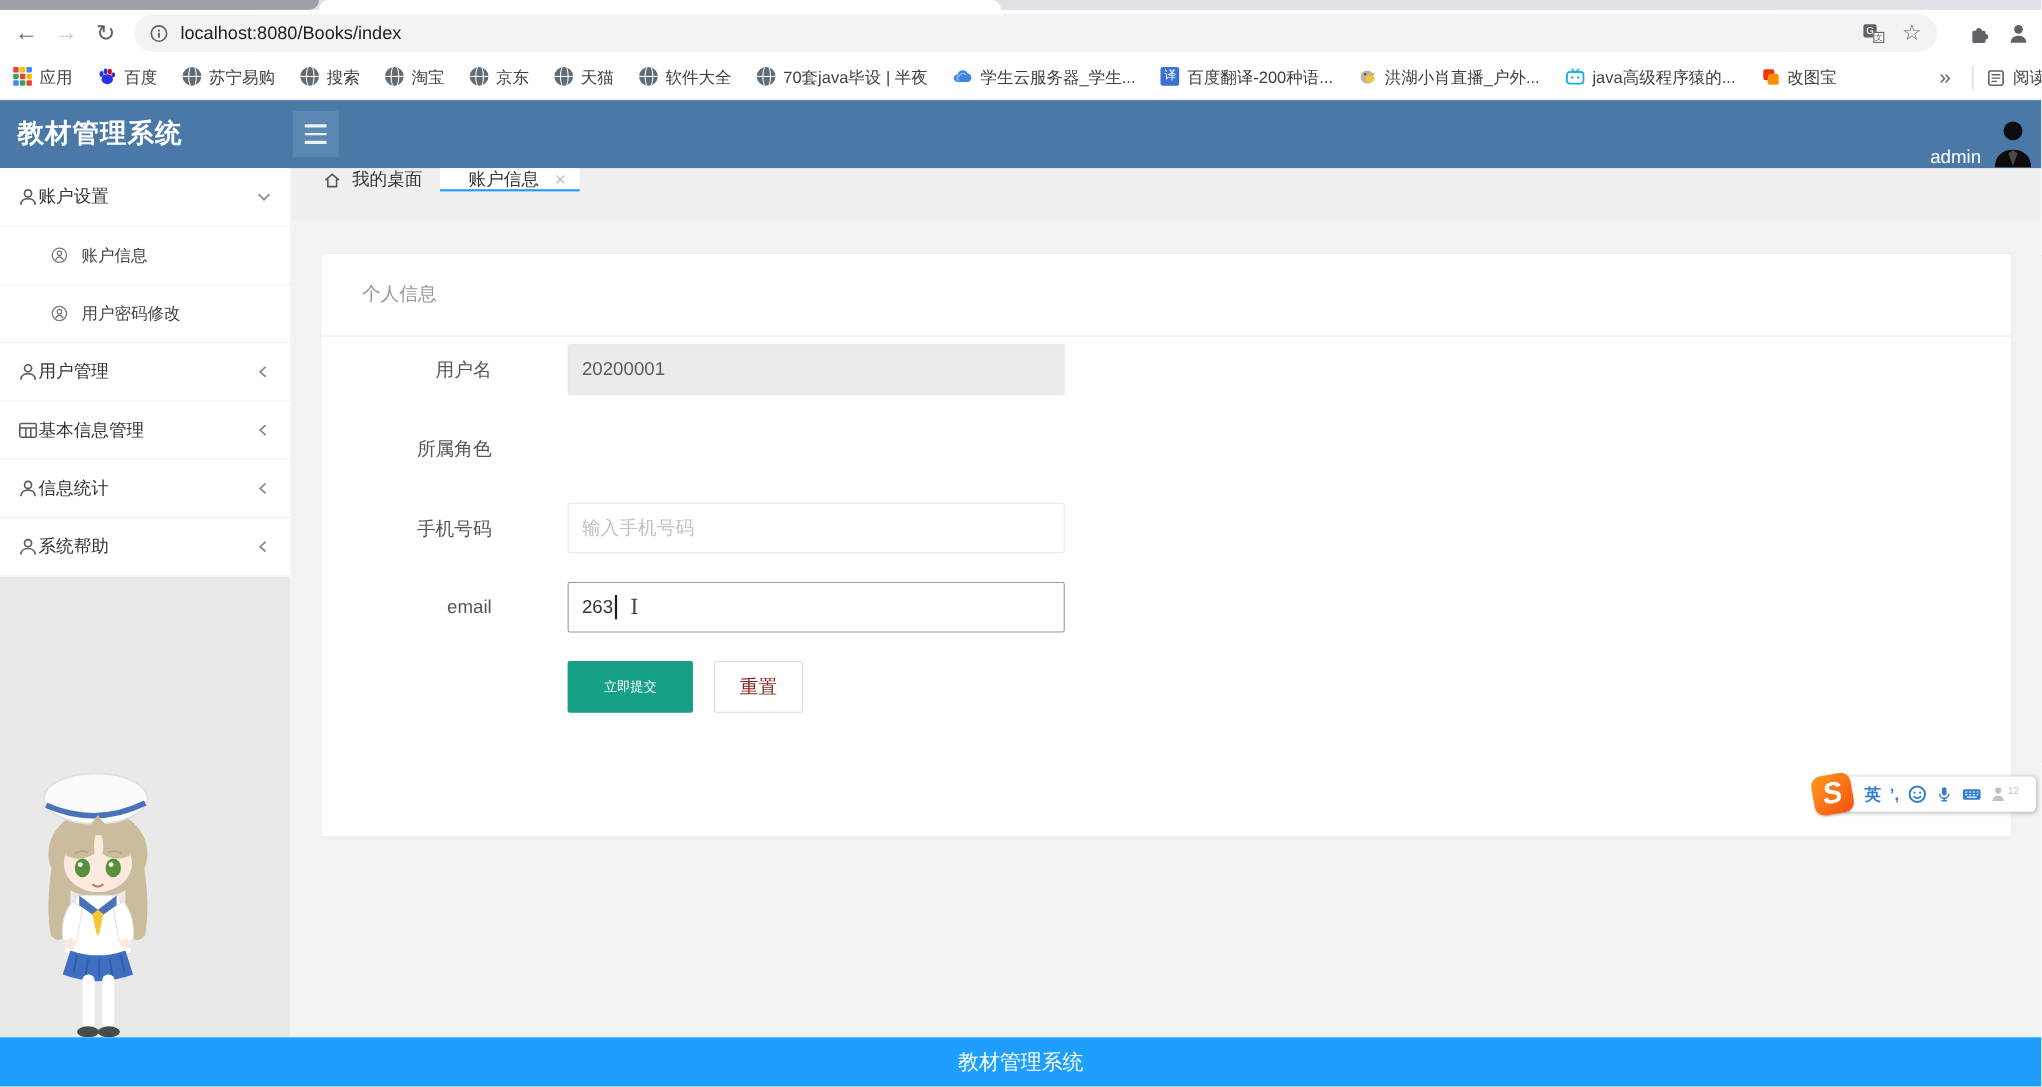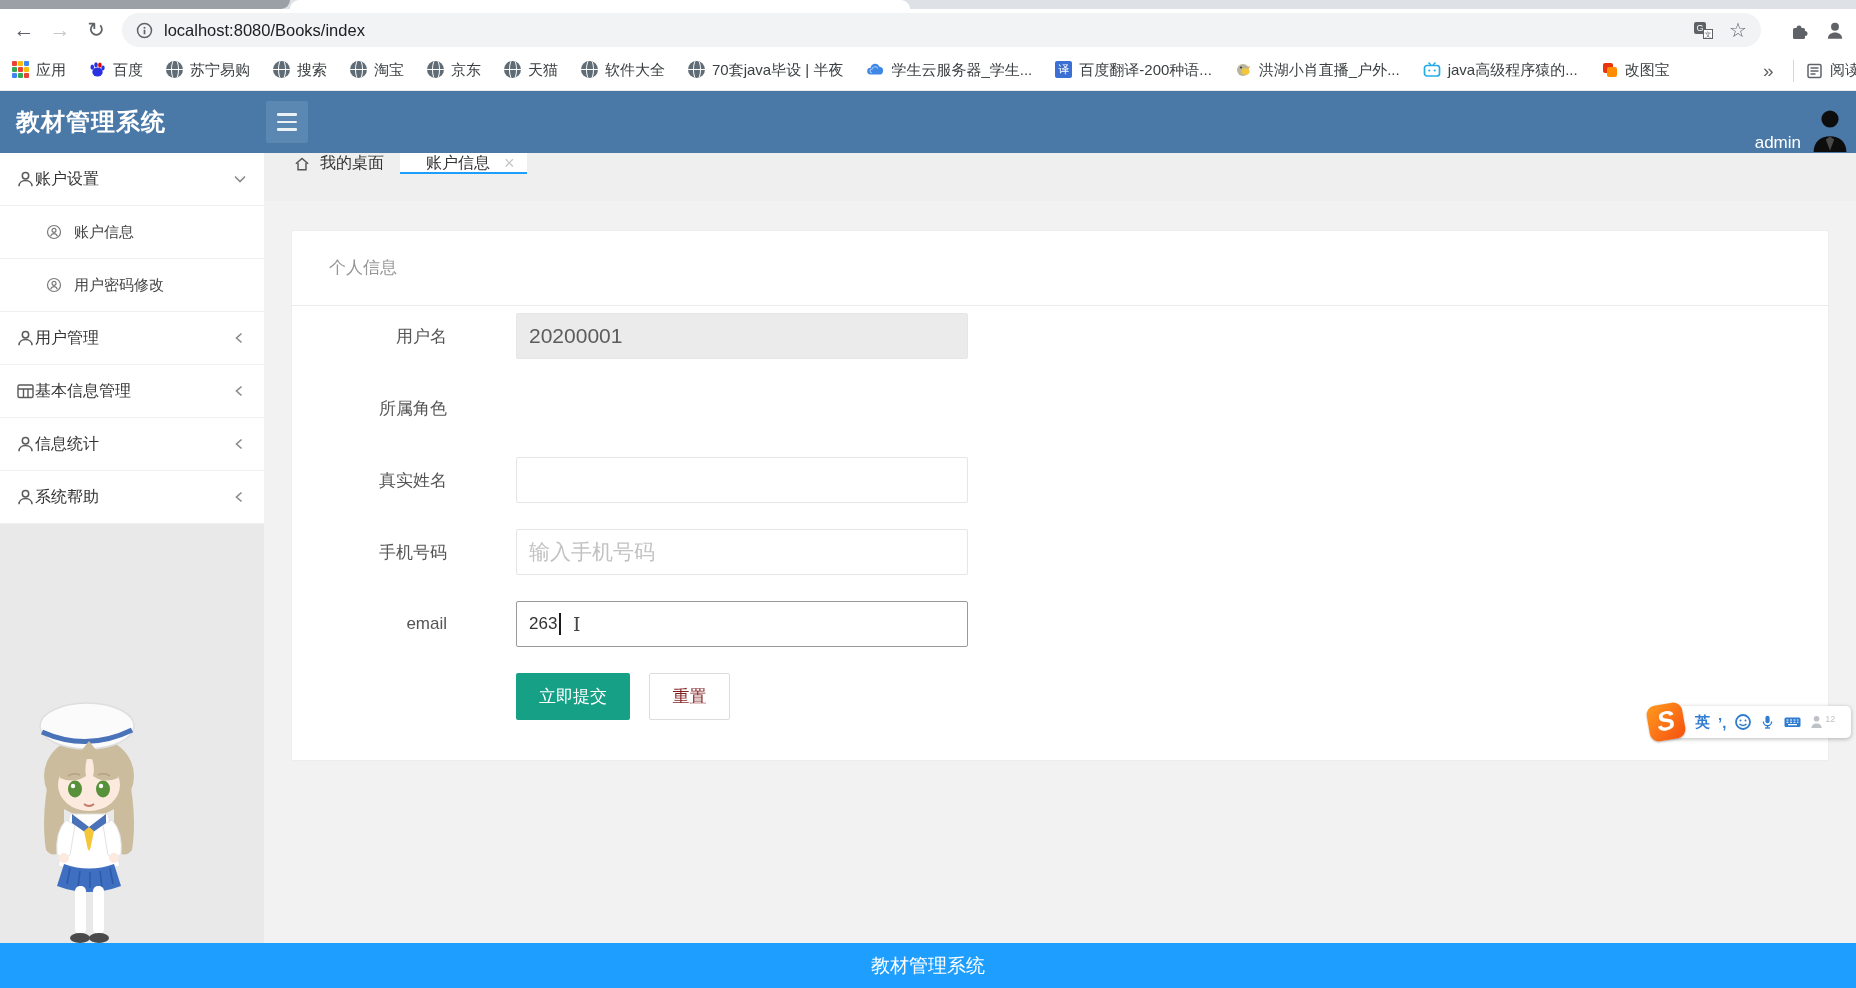--- a/index.html
+++ b/index.html
@@ -61,28 +61,28 @@
   .tab.active::after{content:"";position:absolute;left:0;right:0;bottom:0;height:2px;background:#1e9fff}
   .tab .x{margin-left:14px;color:#c6c6c6;font-size:18px;cursor:pointer}
 
   
   .content{position:absolute;left:264px;top:201px;right:0;bottom:45px;background:#f2f2f2}
   .card{position:absolute;left:27px;top:29px;right:27px;height:531px;background:#fff;border:1px solid #ededed;border-radius:2px;box-sizing:border-box}
   .card-h{height:74px;line-height:74px;padding-left:37px;color:#969696;font-size:17px;border-bottom:1px solid #ececec}
   .fbody{padding-top:7px}
   .frow{display:flex;align-items:center;height:46px;margin-bottom:26px}
   .flabel{width:155px;text-align:right;color:#555;font-size:17px;flex:0 0 auto}
-  .inp{box-sizing:border-box;width:452px;height:46px;margin-left:69px;border:1px solid #e6e6e6;border-radius:2px;padding:0 12px;font-size:21px;color:#555;background:#fff;font-family:inherit;outline:none}
+  .inp{box-sizing:border-box;width:452px;height:46px;margin-left:69px;border:1px solid #e6e6e6;border-radius:2px;padding:0 12px;font-size:17px;color:#555;background:#fff;font-family:inherit;outline:none}
   .inp::placeholder{color:#c2c2c2}
   .inp.dis{background:#ebebeb;color:#5c5c5c}
   .inpdiv{box-sizing:border-box;width:452px;height:46px;margin-left:69px;border:1px solid #9a9a9a;border-radius:2px;padding:0 12px;font-size:17px;color:#333;background:#fff;display:flex;align-items:center;cursor:text}
   .caret{width:1.5px;height:22px;background:#1b1b1b;margin-left:2px}
   .ibeam{font-family:"DejaVu Serif",serif;color:#444;font-size:19px;margin-left:12px}
   .btnrow{display:flex;gap:19px;margin-left:224px}
-  .btn-submit{width:114px;height:47px;background:#16a085;color:#fff;font-size:17px;border:none;border-radius:2px;cursor:pointer;font-family:inherit}
+  .btn-submit{width:114px;height:47px;background:#16a085;color:#fff;font-size:12px;border:none;border-radius:2px;cursor:pointer;font-family:inherit}
   .btn-reset{width:81px;height:47px;background:#fff;color:#7f1d1d;font-size:17px;border:1px solid #ddd;border-radius:2px;cursor:pointer;font-family:Liberation Serif, serif}
 
   
   .mascot{position:absolute;left:14px;top:692px}
 
   
   .ime{position:absolute;left:1653px;top:706px;width:198px;height:32px;background:#fff;border-radius:5px;box-shadow:0 1px 4px rgba(0,0,0,.28);display:flex;align-items:center;gap:8px;padding-right:4px;box-sizing:border-box}
   .slogo{width:36px;height:36px;background:linear-gradient(140deg,#ff9a1f,#f6500f);border-radius:9px;transform:rotate(-10deg);color:#fff;font-weight:bold;font-style:italic;font-size:27px;line-height:34px;text-align:center;margin:-5px 3px -5px -5px;flex:0 0 auto;box-shadow:0 1px 2px rgba(0,0,0,.25)}
   .imei{color:#2f7cd0;font-weight:bold;font-size:15px;display:flex;align-items:center;flex:0 0 auto;cursor:pointer}
   .ime-tool{opacity:.55;display:flex;align-items:flex-start;flex:0 0 auto;color:#8a9097;font-size:9px;cursor:pointer}
@@ -352,24 +352,20 @@
   <div class="content">
     <div class="card">
       <div class="card-h">个人信息</div>
       <div class="fbody">
         <div class="frow">
           <label class="flabel">用户名</label>
           <input class="inp dis" readonly="" value="20200001" style="">
         </div>
         <div class="frow">
           <label class="flabel">所属角色</label>
-        </div>
-        <div class="frow">
-          <label class="flabel">真实姓名</label>
-          <input class="inp" value="" style="">
         </div>
         <div class="frow">
           <label class="flabel">手机号码</label>
           <input class="inp" placeholder="输入手机号码" style="">
         </div>
         <div class="frow">
           <label class="flabel">email</label>
           <div class="inpdiv">
             <span>263</span>
             <span class="caret"></span>

